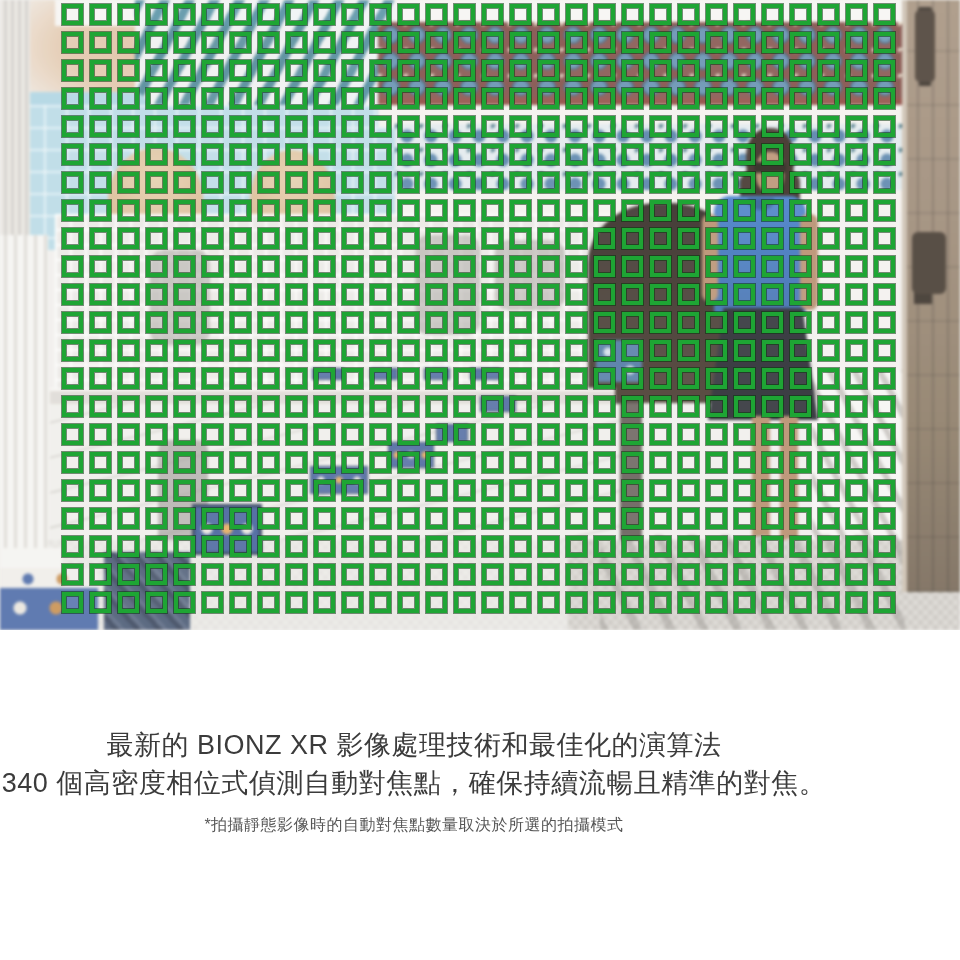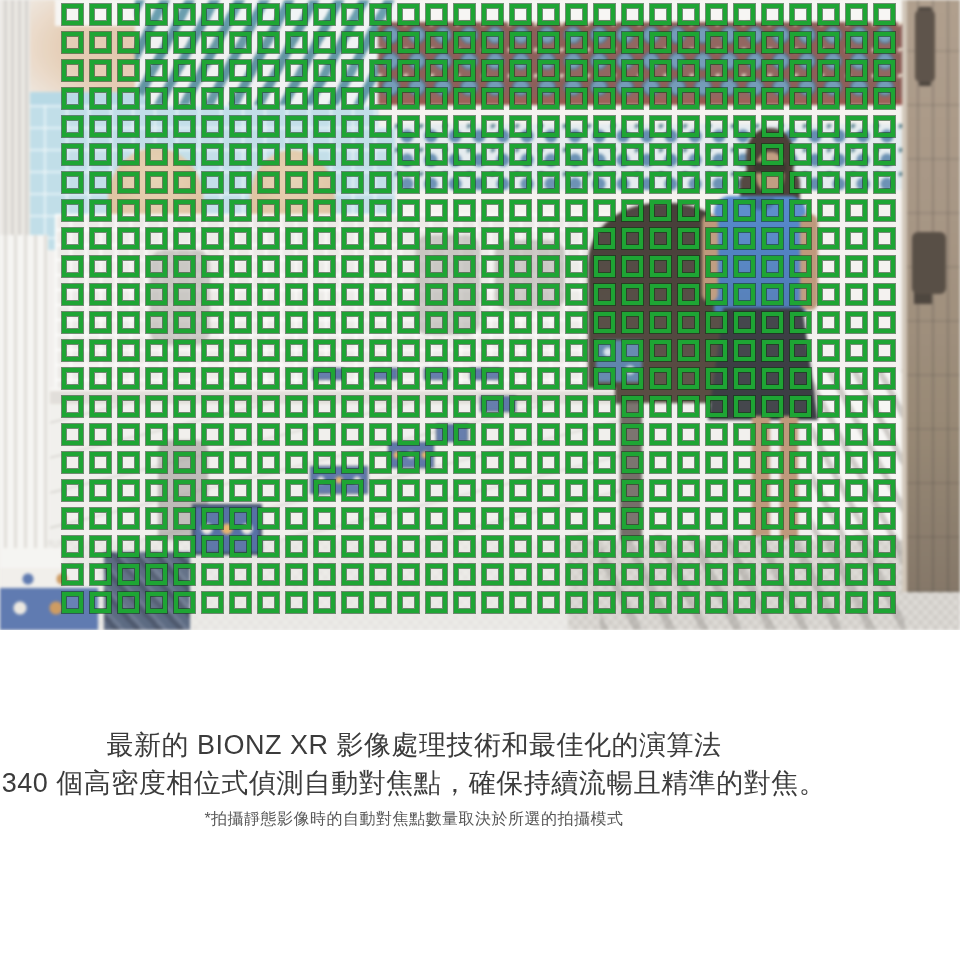--- a/index.html
+++ b/index.html
@@ -144,21 +144,21 @@
   
   .af-grid{position:absolute;left:62px;top:4px;display:grid;gap:7px;}
   .af-point{width:21px;height:21px;box-sizing:border-box;
     border:4px solid var(--af-green,#1ea534);
     box-shadow:0 0 0 1px rgba(7,56,12,.55),inset 0 0 0 1px rgba(7,56,12,.55);
     background:rgba(255,255,255,.05);}
 
   
   .caption{position:absolute;left:0;top:630px;width:828px;text-align:center;color:#3b3b3b;}
   .headline{margin-top:96px;font-size:27px;line-height:38px;letter-spacing:.5px;font-weight:400;}
-  .footnote{margin-top:7px;font-size:16px;letter-spacing:.5px;color:#565656;}
+  .footnote{margin-top:13px;font-size:16px;letter-spacing:.5px;color:#565656;}
 </style>
 </head>
 <body>
 
 <div class="photo">
   <div class="scene">
     <div class="base"></div>
     <div class="peach"></div>
     <div class="top-beam"></div>
     <div class="teal-beams"></div>

